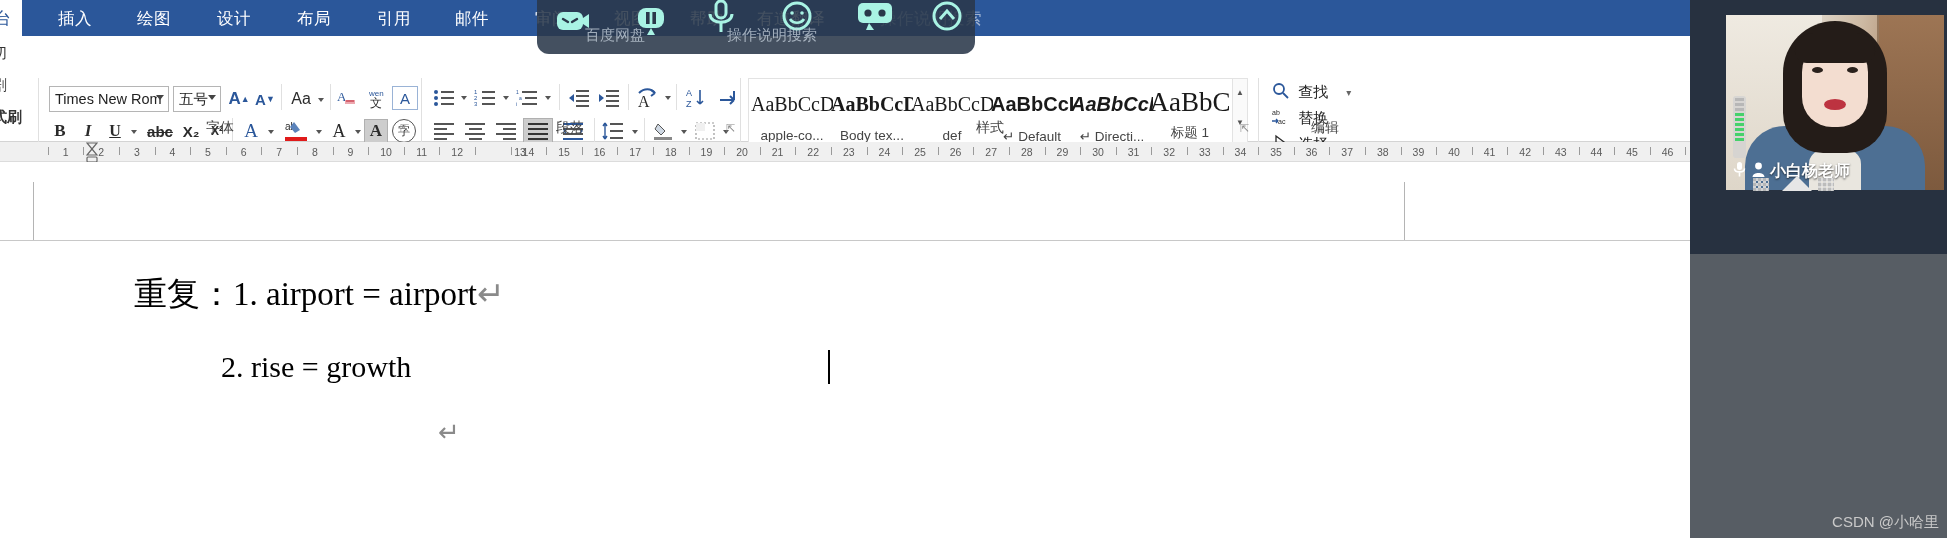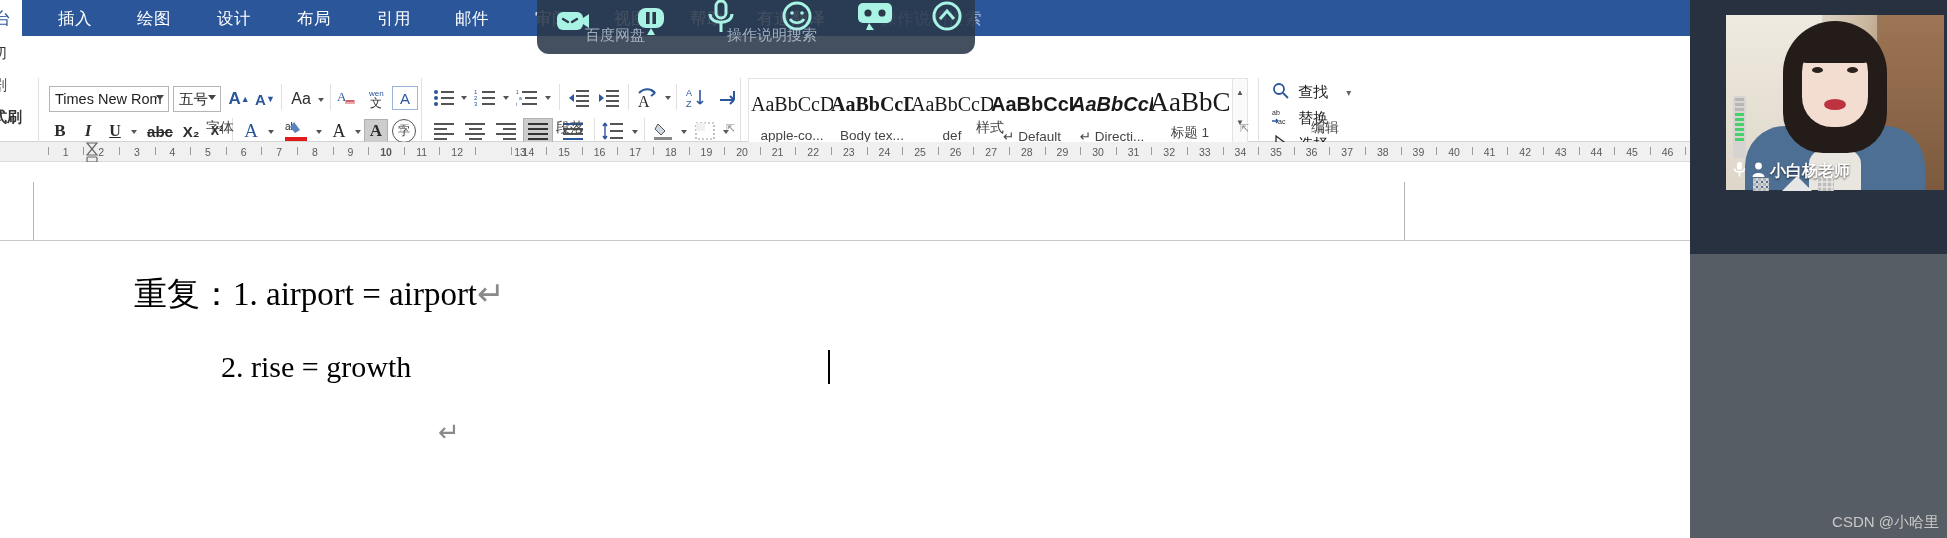--- a/index.html
+++ b/index.html
@@ -731,21 +731,21 @@
         <div class="rk" style="left: 208px;">5</div>
         <div class="rt" style="left: 190.2px;"></div>
         <div class="rk" style="left: 243.6px;">6</div>
         <div class="rt" style="left: 225.8px;"></div>
         <div class="rk" style="left: 279.2px;">7</div>
         <div class="rt" style="left: 261.4px;"></div>
         <div class="rk" style="left: 314.8px;">8</div>
         <div class="rt" style="left: 297px;"></div>
         <div class="rk" style="left: 350.4px;">9</div>
         <div class="rt" style="left: 332.6px;"></div>
-        <div class="rk" style="left: 386px; font-weight: bold;">10</div>
+        <div class="rk" style="left: 386px;">10</div>
         <div class="rt" style="left: 368.2px;"></div>
         <div class="rk" style="left: 421.6px;">11</div>
         <div class="rt" style="left: 403.8px;"></div>
         <div class="rk" style="left: 457.2px;">12</div>
         <div class="rt" style="left: 439.4px;"></div>
         <div class="rk" style="left: 520px;">13</div>
         <div class="rt" style="left: 475px;"></div>
         <div class="rk" style="left: 528.4px;">14</div>
         <div class="rt" style="left: 510.6px;"></div>
         <div class="rk" style="left: 564px;">15</div>

